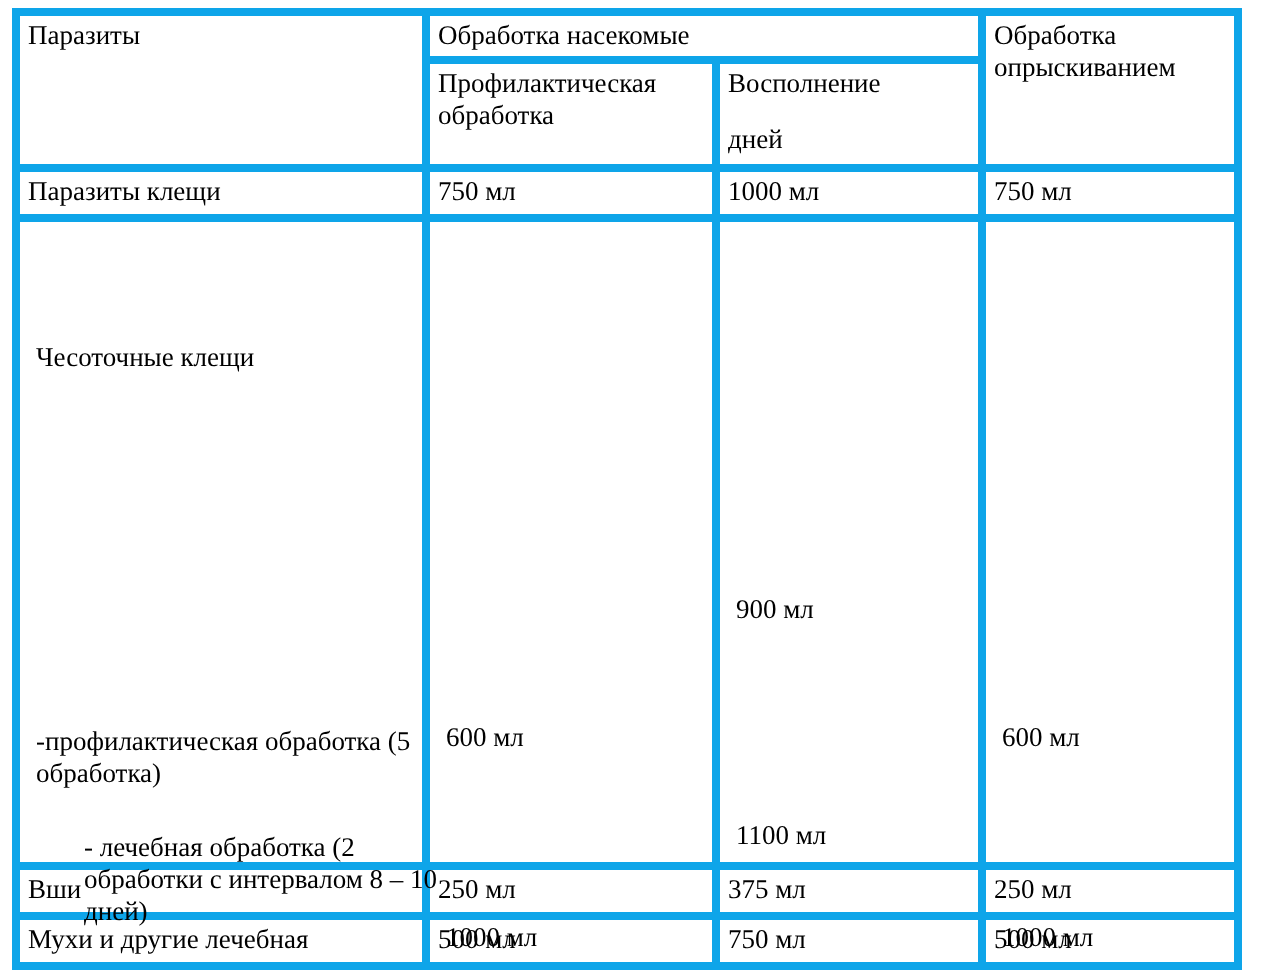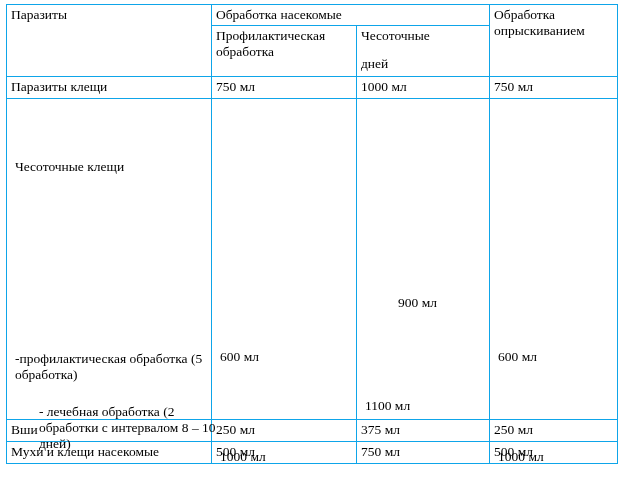--- a/index.html
+++ b/index.html
@@ -22,21 +22,21 @@
     padding: 4px 8px 0 6px;
   }
   table.dose-table {
     border-collapse: collapse;
     width: 611px;
     table-layout: fixed;
     font-size: 13.5px;
     line-height: 1.18;
   }
   table.dose-table td {
-    border: 1px solid #0ea5e9;
+    border: 4px solid #0ea5e9;
     vertical-align: top;
     padding: 2px 4px 2px 4px;
     font-weight: normal;
   }
   
   col.c1 { width: 205px; }
   col.c2 { width: 145px; }
   col.c3 { width: 133px; }
   col.c4 { width: 128px; }
 
@@ -77,21 +77,21 @@
   
   .p-scab   { top: 58px; }
   .p-prof   { top: 250px; width: 190px; }
   .p-treat  { top: 303px; width: 195px; margin-left: 24px; }
 
   
   .b-600  { top: 248px; }
   .b-1000 { top: 348px; }
 
   
-  .r-900  { top: 194px; margin-left: 33px; }
+  .r-900  { top: 184px; }
   .r-1500 { top: 297px; }
 
   
   .s-600  { top: 248px; }
   .s-1000 { top: 348px; }
 
   .nowrap { white-space: nowrap; }
 </style>
 </head>
 <body>
@@ -112,21 +112,21 @@
           <span>Обработка</span><br>
           <span>опрыскиванием</span>
         </td>
       </tr>
       <tr>
         <td class="hdr-sub">
           <span>Профилактическая</span><br>
           <span>обработка</span>
         </td>
         <td class="hdr-sub">
-          <span>Чесоточные</span>
+          <span>Восполнение</span>
           <span class="sub-line2">дней</span>
         </td>
       </tr>
 
       <tr class="row-simple">
         <td>Паразиты клещи</td>
         <td>750 мл</td>
         <td>1000 мл</td>
         <td>750 мл</td>
       </tr>
@@ -160,20 +160,20 @@
       </tr>
 
       <tr class="row-simple">
         <td>Вши</td>
         <td>250 мл</td>
         <td>375 мл</td>
         <td>250 мл</td>
       </tr>
 
       <tr class="row-simple">
-        <td class="nowrap">Мухи и клещи насекомые</td>
+        <td class="nowrap">Мухи и другие лечебная</td>
         <td>500 мл</td>
         <td>750 мл</td>
         <td>500 мл</td>
       </tr>
     </tbody>
   </table>
 </div>
 
 </body></html>

